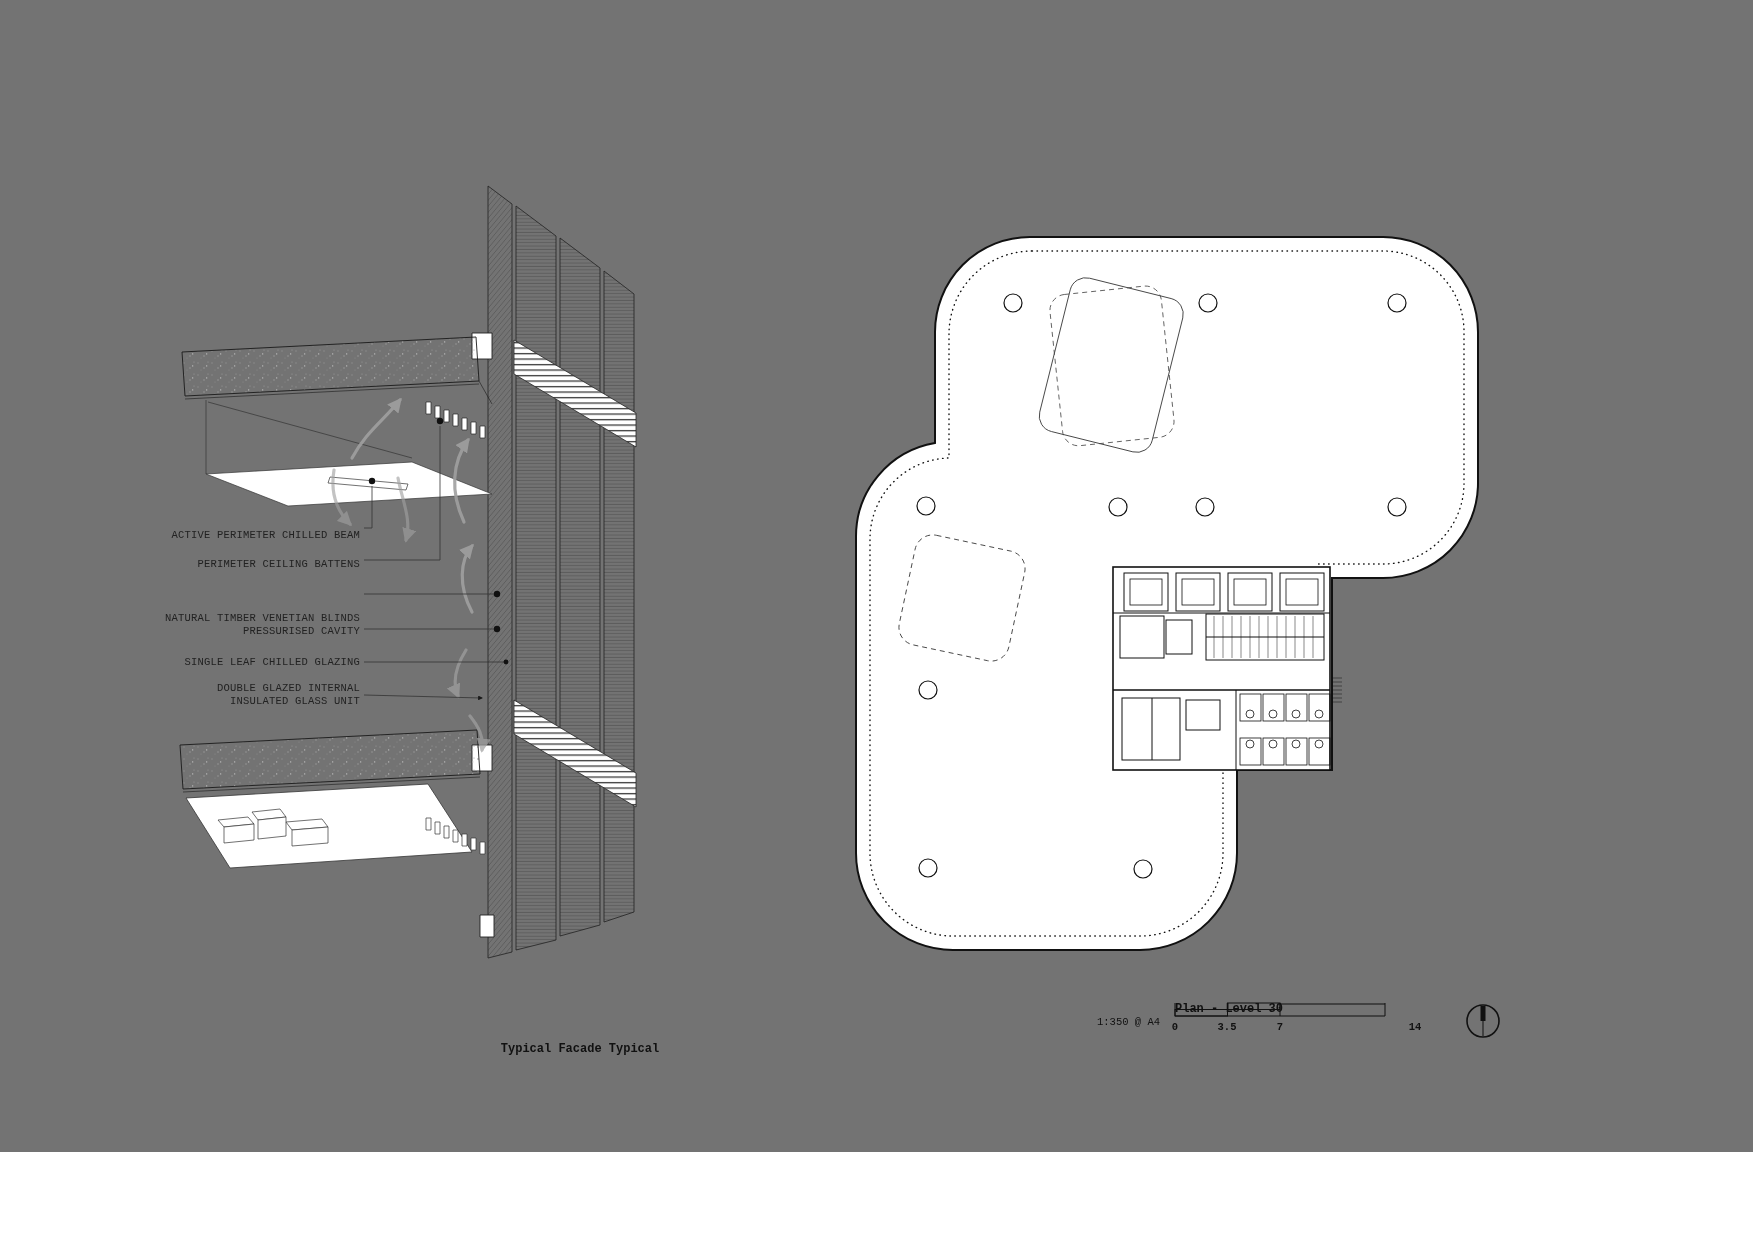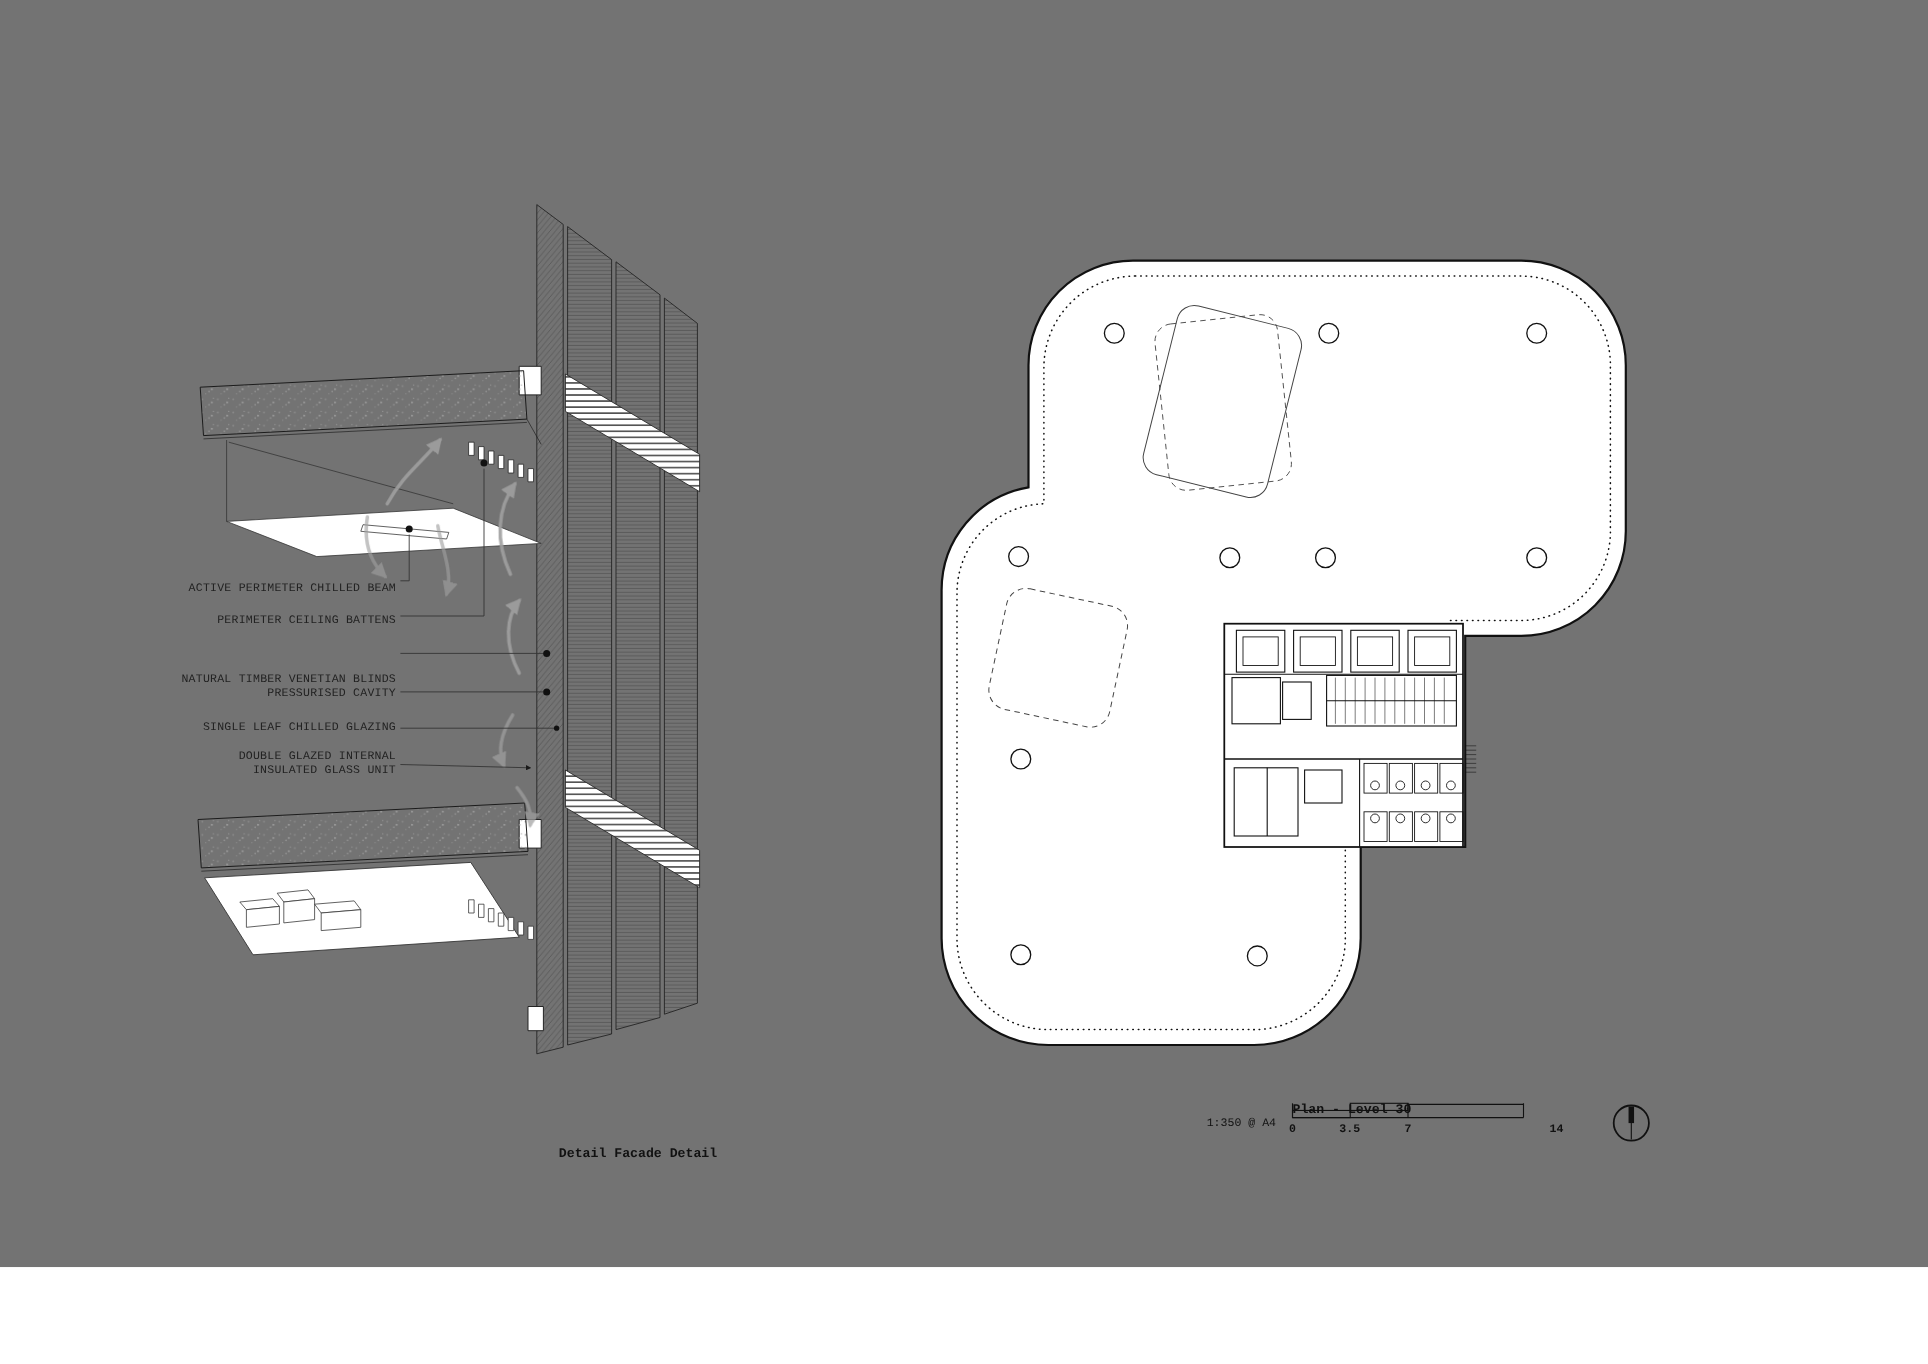--- a/index.html
+++ b/index.html
@@ -270,21 +270,21 @@
   </svg>
 
   <div class="lbl" style="left:80px;top:529px;width:280px;">ACTIVE PERIMETER CHILLED BEAM</div>
   <div class="lbl" style="left:80px;top:558px;width:280px;">PERIMETER CEILING BATTENS</div>
   <div class="lbl" style="left:80px;top:612px;width:280px;">NATURAL TIMBER VENETIAN BLINDS</div>
   <div class="lbl" style="left:80px;top:625px;width:280px;">PRESSURISED CAVITY</div>
   <div class="lbl" style="left:80px;top:656px;width:280px;">SINGLE LEAF CHILLED GLAZING</div>
   <div class="lbl" style="left:80px;top:682px;width:280px;">DOUBLE GLAZED INTERNAL
 INSULATED GLASS UNIT</div>
 
-  <div class="ttl" style="left:500px;top:1042px;width:160px;text-align:center;">Detail Facade Detail</div>
+  <div class="ttl" style="left:500px;top:1042px;width:160px;text-align:center;">Typical Facade Typical</div>
   <div class="ttl" style="left:1175px;top:1002px;width:160px;">Plan - Level 30</div>
   <div class="scl" style="left:1060px;top:1016px;width:100px;">1:350 @ A4</div>
 
   <div class="num" style="left:1168px;top:1021px;width:14px;">0</div>
   <div class="num" style="left:1213px;top:1021px;width:28px;">3.5</div>
   <div class="num" style="left:1273px;top:1021px;width:14px;">7</div>
   <div class="num" style="left:1372px;top:1021px;width:22px;margin-left:32px;">14</div>
 
 </div>
 

